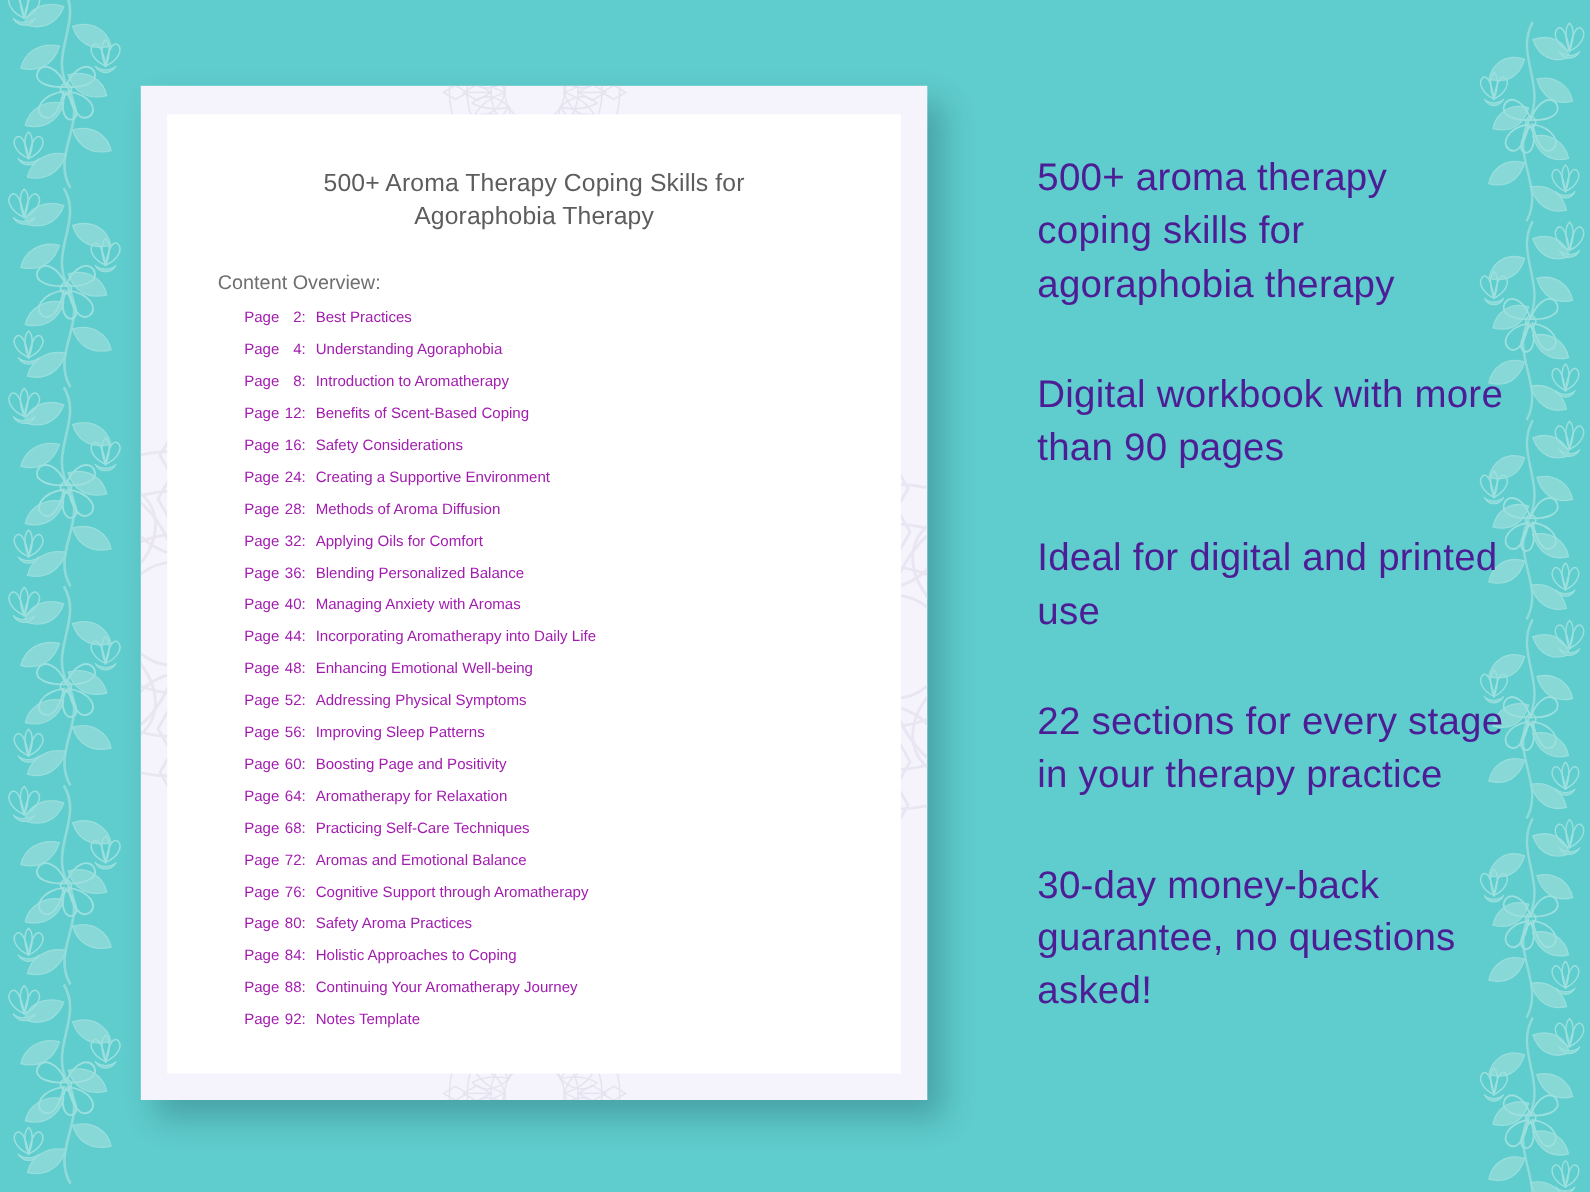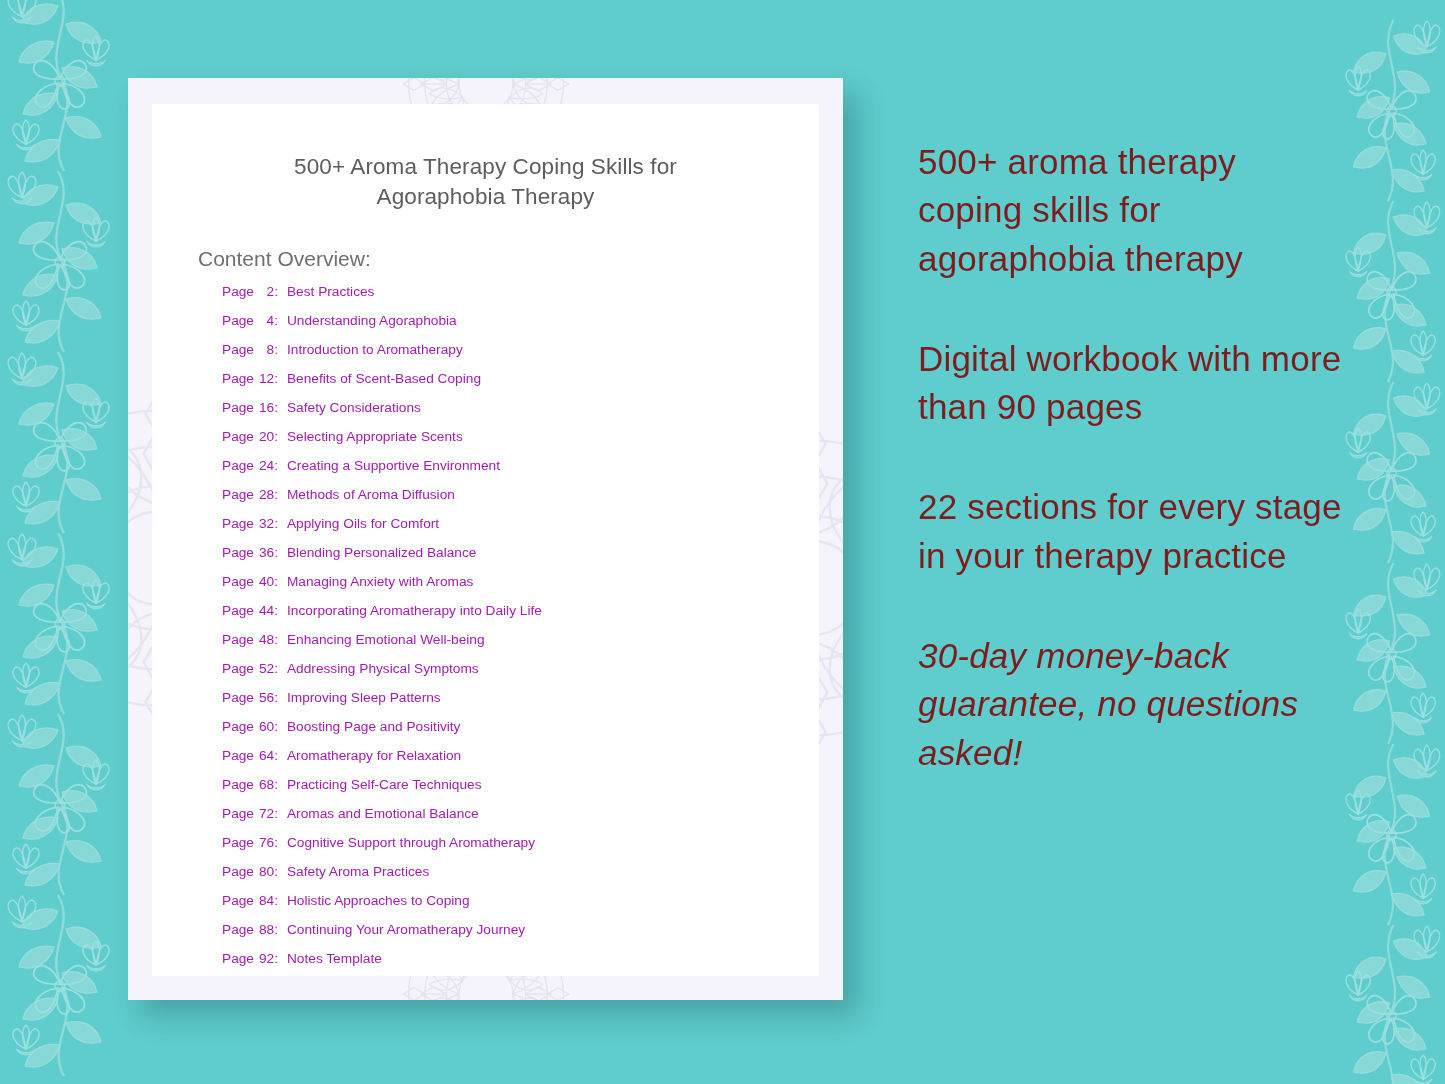--- a/index.html
+++ b/index.html
@@ -74,21 +74,21 @@
     font-size: 22.5px;
     line-height: 1.32;
     font-weight: 400;
     color: #5d5d5d;
     letter-spacing: 0.1px;
   }
 
   #overview-label {
     margin: 0;
     padding: 36px 0 0 46px;
-    font-size: 21px;
+    font-size: 18px;
     color: #6f6f6f;
     font-weight: 400;
   }
 
   #toc {
     list-style: none;
     margin: 0;
     padding: 14px 0 0 70px;
   }
   #toc li {
@@ -99,33 +99,33 @@
     margin: 0 0 15.3px 0;
     white-space: nowrap;
   }
   #toc li .pg-word   { display: inline-block; }
   #toc li .pg-num    { display: inline-block; width: 24px; text-align: right; }
   #toc li .pg-title  { display: inline-block; padding-left: 9px; }
 
   
   #copy {
     position: absolute;
-    left: 918px;
+    left: 943px;
     top: 138px;
     width: 430px;
-    color: #7f1d1d;
+    color: #4c1d95;
   }
   #copy p {
     margin: 0 0 52px 0;
     font-size: 35px;
     line-height: 1.38;
     font-weight: 400;
     letter-spacing: 0.2px;
   }
-  #copy p:last-child { margin-bottom: 0; font-style: italic; }
+  #copy p:last-child { margin-bottom: 0; }
 </style>
 </head>
 <body>
 
 <div id="stage">
 
   <div class="floral-band left">
     <svg viewBox="0 0 140 1084" preserveAspectRatio="none" aria-hidden="true">
       <defs>
         <g id="vine-unit">
@@ -299,21 +299,20 @@
       </h1>
 
       <p id="overview-label">Content Overview:</p>
 
       <ul id="toc">
           <li><span class="pg-word">Page</span><span class="pg-num">2:</span><span class="pg-title">Best Practices</span></li>
           <li><span class="pg-word">Page</span><span class="pg-num">4:</span><span class="pg-title">Understanding Agoraphobia</span></li>
           <li><span class="pg-word">Page</span><span class="pg-num">8:</span><span class="pg-title">Introduction to Aromatherapy</span></li>
           <li><span class="pg-word">Page</span><span class="pg-num">12:</span><span class="pg-title">Benefits of Scent-Based Coping</span></li>
           <li><span class="pg-word">Page</span><span class="pg-num">16:</span><span class="pg-title">Safety Considerations</span></li>
-          <li><span class="pg-word">Page</span><span class="pg-num">20:</span><span class="pg-title">Selecting Appropriate Scents</span></li>
           <li><span class="pg-word">Page</span><span class="pg-num">24:</span><span class="pg-title">Creating a Supportive Environment</span></li>
           <li><span class="pg-word">Page</span><span class="pg-num">28:</span><span class="pg-title">Methods of Aroma Diffusion</span></li>
           <li><span class="pg-word">Page</span><span class="pg-num">32:</span><span class="pg-title">Applying Oils for Comfort</span></li>
           <li><span class="pg-word">Page</span><span class="pg-num">36:</span><span class="pg-title">Blending Personalized Balance</span></li>
           <li><span class="pg-word">Page</span><span class="pg-num">40:</span><span class="pg-title">Managing Anxiety with Aromas</span></li>
           <li><span class="pg-word">Page</span><span class="pg-num">44:</span><span class="pg-title">Incorporating Aromatherapy into Daily Life</span></li>
           <li><span class="pg-word">Page</span><span class="pg-num">48:</span><span class="pg-title">Enhancing Emotional Well-being</span></li>
           <li><span class="pg-word">Page</span><span class="pg-num">52:</span><span class="pg-title">Addressing Physical Symptoms</span></li>
           <li><span class="pg-word">Page</span><span class="pg-num">56:</span><span class="pg-title">Improving Sleep Patterns</span></li>
           <li><span class="pg-word">Page</span><span class="pg-num">60:</span><span class="pg-title">Boosting Page and Positivity</span></li>
@@ -325,17 +324,18 @@
           <li><span class="pg-word">Page</span><span class="pg-num">84:</span><span class="pg-title">Holistic Approaches to Coping</span></li>
           <li><span class="pg-word">Page</span><span class="pg-num">88:</span><span class="pg-title">Continuing Your Aromatherapy Journey</span></li>
           <li><span class="pg-word">Page</span><span class="pg-num">92:</span><span class="pg-title">Notes Template</span></li>
         </ul>
     </div>
   </div>
 
   <div id="copy">
       <p>500+ aroma therapy coping skills for agoraphobia therapy</p>
       <p>Digital workbook with more than 90 pages</p>
+      <p>Ideal for digital and printed use</p>
       <p>22 sections for every stage in your therapy practice</p>
       <p>30-day money-back guarantee, no questions asked!</p>
     </div>
 
 </div>
 
 </body></html>

